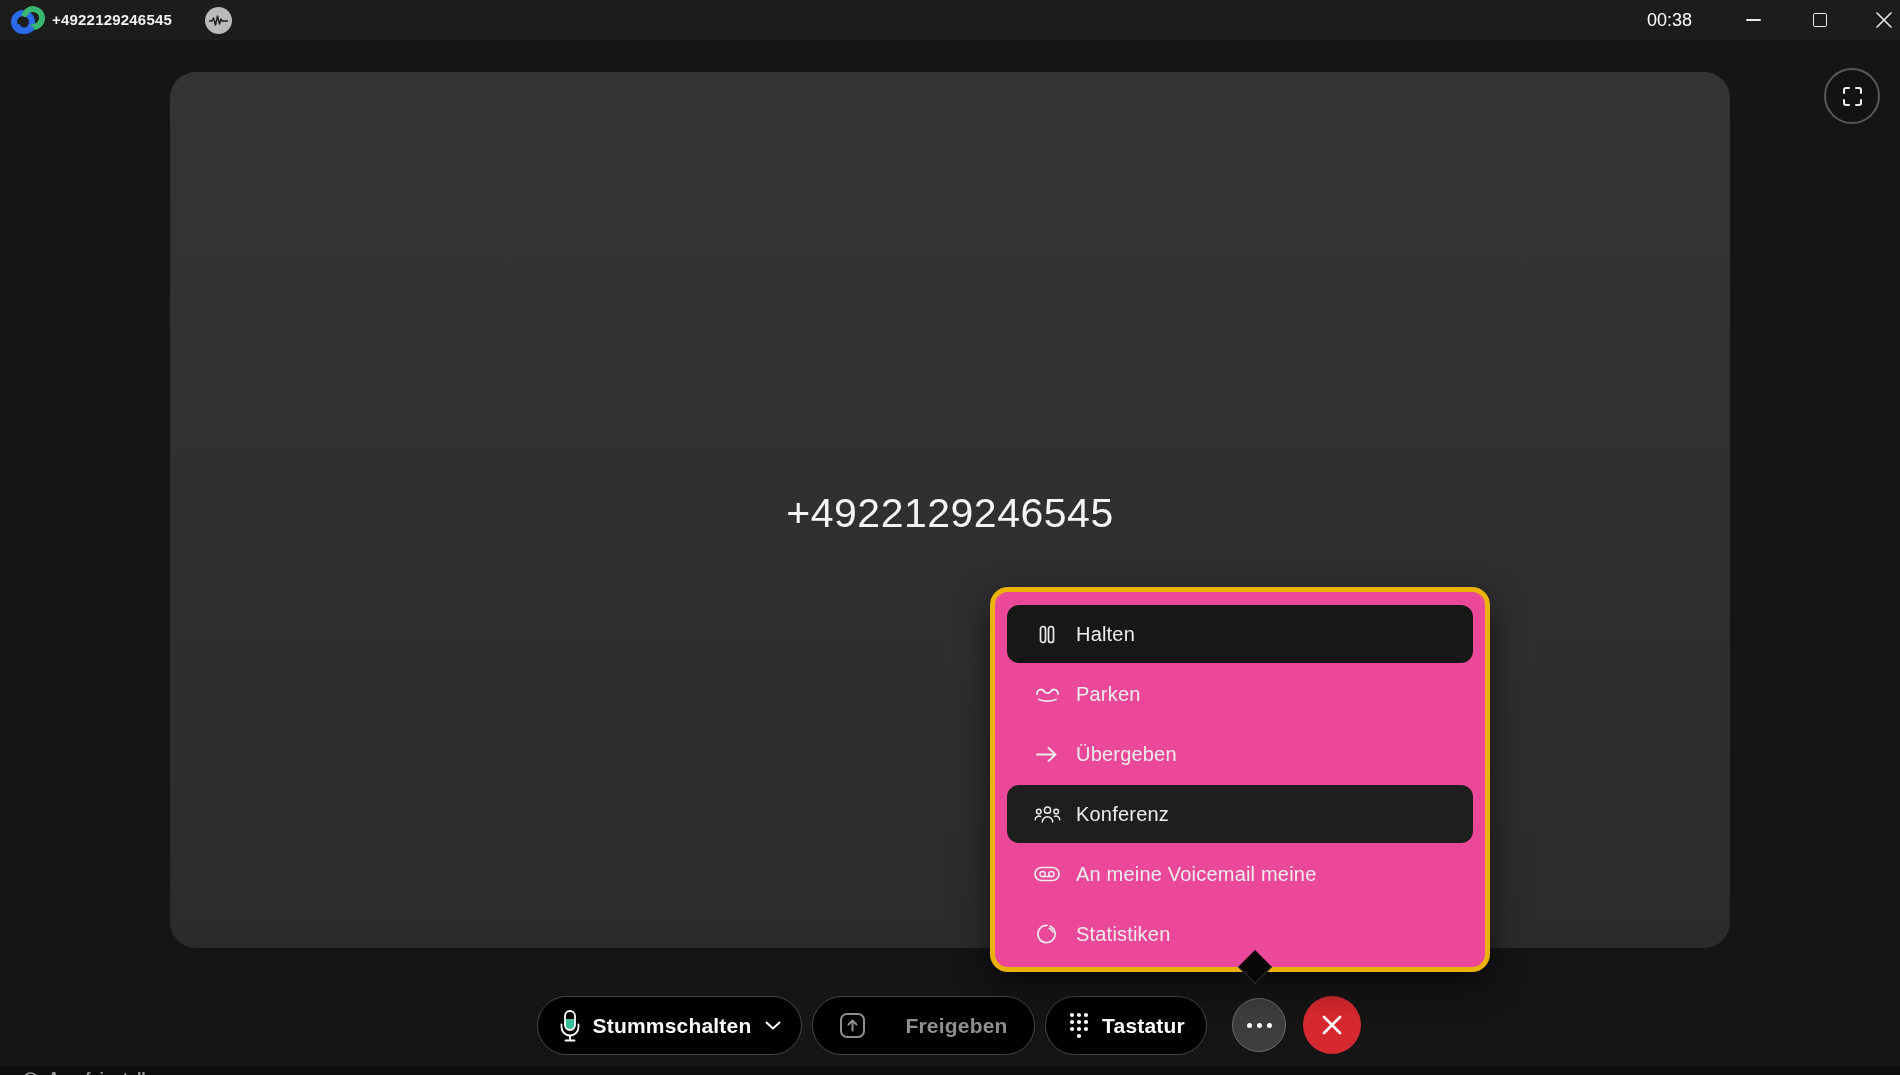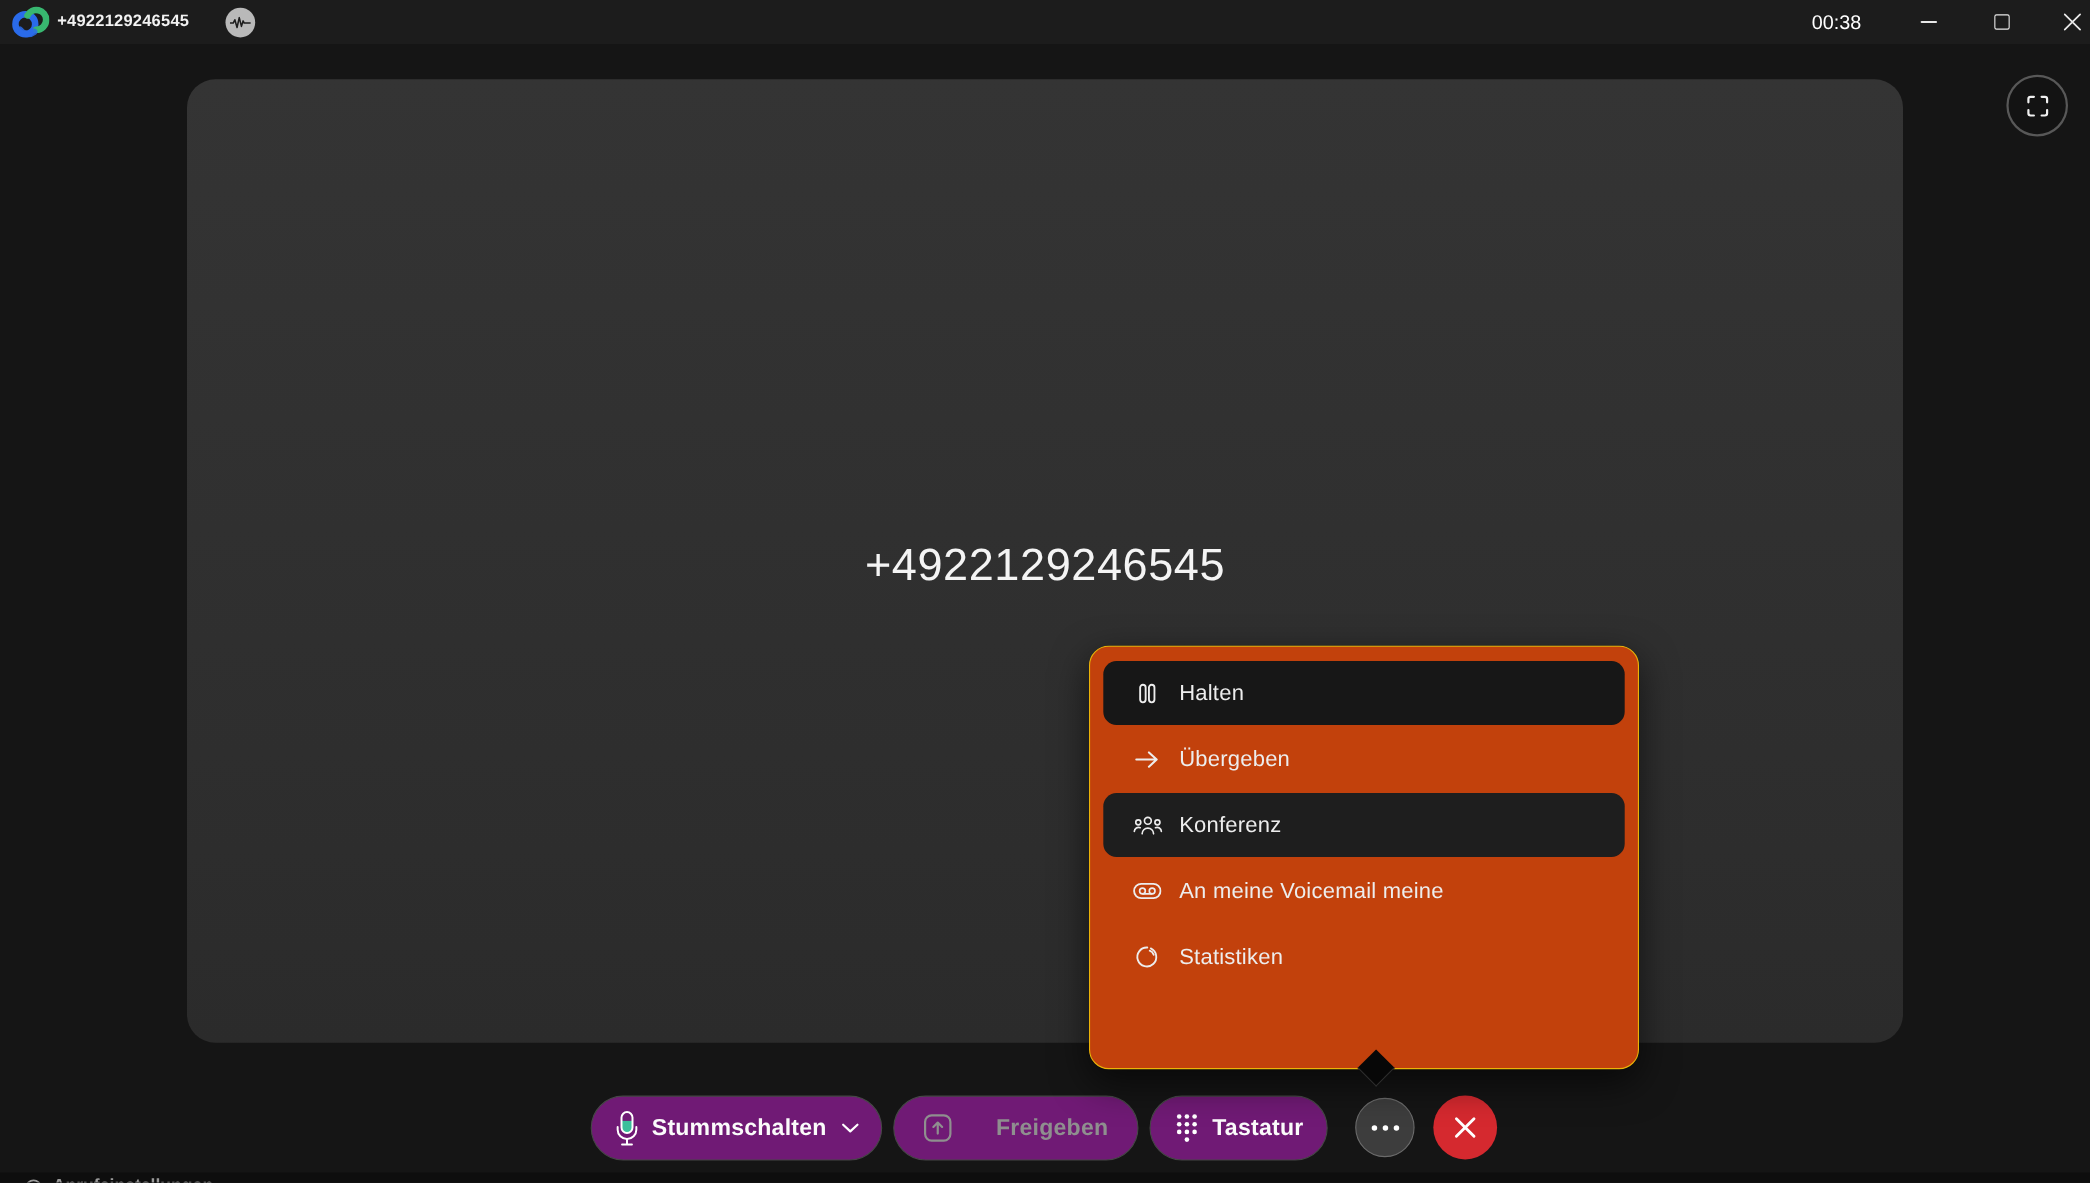--- a/index.html
+++ b/index.html
@@ -54,42 +54,42 @@
   .fullscreen-btn {
     position:absolute; left:1824px; top:68px; width:56px; height:56px;
     border-radius:50%; background:rgba(18,18,18,.55);
     border:2px solid #585858; cursor:pointer;
     display:flex; align-items:center; justify-content:center;
   }
 
   
   .menu {
     position:absolute; left:990px; top:587px; width:500px; height:385px;
-    background:#c2410c; border:1px solid #eab308; border-radius:18px;
+    background:#ec4899; border:5px solid #eab308; border-radius:18px;
     padding:13px 12px; z-index:5;
     box-shadow:0 12px 34px rgba(0,0,0,.6);
   }
   .menu-caret {
     position:absolute; bottom:-12px; left:248px; width:24px; height:24px;
     background:#070707; transform:rotate(45deg);
     border-right:1px solid #2e2e2e; border-bottom:1px solid #2e2e2e;
   }
   .menu-item {
     height:58px; margin-bottom:2px; border-radius:12px;
     display:flex; align-items:center; padding-left:26px; cursor:pointer;
   }
   .menu-item.hl-a { background:#171717; }
   .menu-item.hl-b { background:#1e1e1e;align-items:center; }
   .mi-icon { width:28px; display:flex; justify-content:center; margin-right:15px; flex:0 0 28px; }
   .mi-label { font-size:20px; color:#ededed; letter-spacing:.2px; }
 
   
   .pill {
     position:absolute; top:996px; height:59px; border-radius:30px;
-    background:#701a75; border:1.5px solid #474747;
+    background:#000000; border:1.5px solid #474747;
     display:flex; align-items:center; justify-content:center; gap:11px;
     cursor:pointer;
   }
   .pill-label { font-size:21px; font-weight:600; color:#fbfbfb; letter-spacing:.2px; }
   .pill.mute   { left:537px; width:265px; }
   .pill.share  { left:812px; width:223px;gap:39px; }
   .pill.share .pill-label { color:#8f8f8f; }
   .pill.keypad { left:1045px; width:162px; }
   .circle-btn {
     position:absolute; border-radius:50%; cursor:pointer;
@@ -157,20 +157,29 @@
 
 <div class="menu">
   <div class="menu-item hl-a">
     <span class="mi-icon">
       <svg width="20" height="21" viewBox="0 0 20 21">
         <rect x="3.5" y="2.5" width="5" height="16" rx="2.5" fill="none" stroke="#ededed" stroke-width="1.7"></rect>
         <rect x="11.5" y="2.5" width="5" height="16" rx="2.5" fill="none" stroke="#ededed" stroke-width="1.7"></rect>
       </svg>
     </span>
     <span class="mi-label">Halten</span>
+  </div>
+  <div class="menu-item">
+    <span class="mi-icon">
+      <svg width="25" height="19" viewBox="0 0 25 19">
+        <path d="M2 9 C2 3.5 8 3.5 9.4 6.6 C10.3 8.6 14.7 8.6 15.6 6.6 C17 3.5 23 3.5 23 9" fill="none" stroke="#ededed" stroke-width="1.8" stroke-linecap="round"></path>
+        <path d="M4 14.5 C10 16.8 15 16.8 21 14.5" fill="none" stroke="#ededed" stroke-width="1.8" stroke-linecap="round"></path>
+      </svg>
+    </span>
+    <span class="mi-label">Parken</span>
   </div>
   <div class="menu-item">
     <span class="mi-icon">
       <svg width="24" height="17" viewBox="0 0 24 17">
         <path d="M2 8.5 H20 M13.5 2 L20.5 8.5 L13.5 15" fill="none" stroke="#ededed" stroke-width="1.9" stroke-linecap="round" stroke-linejoin="round"></path>
       </svg>
     </span>
     <span class="mi-label">Übergeben</span>
   </div>
   <div class="menu-item hl-b">

